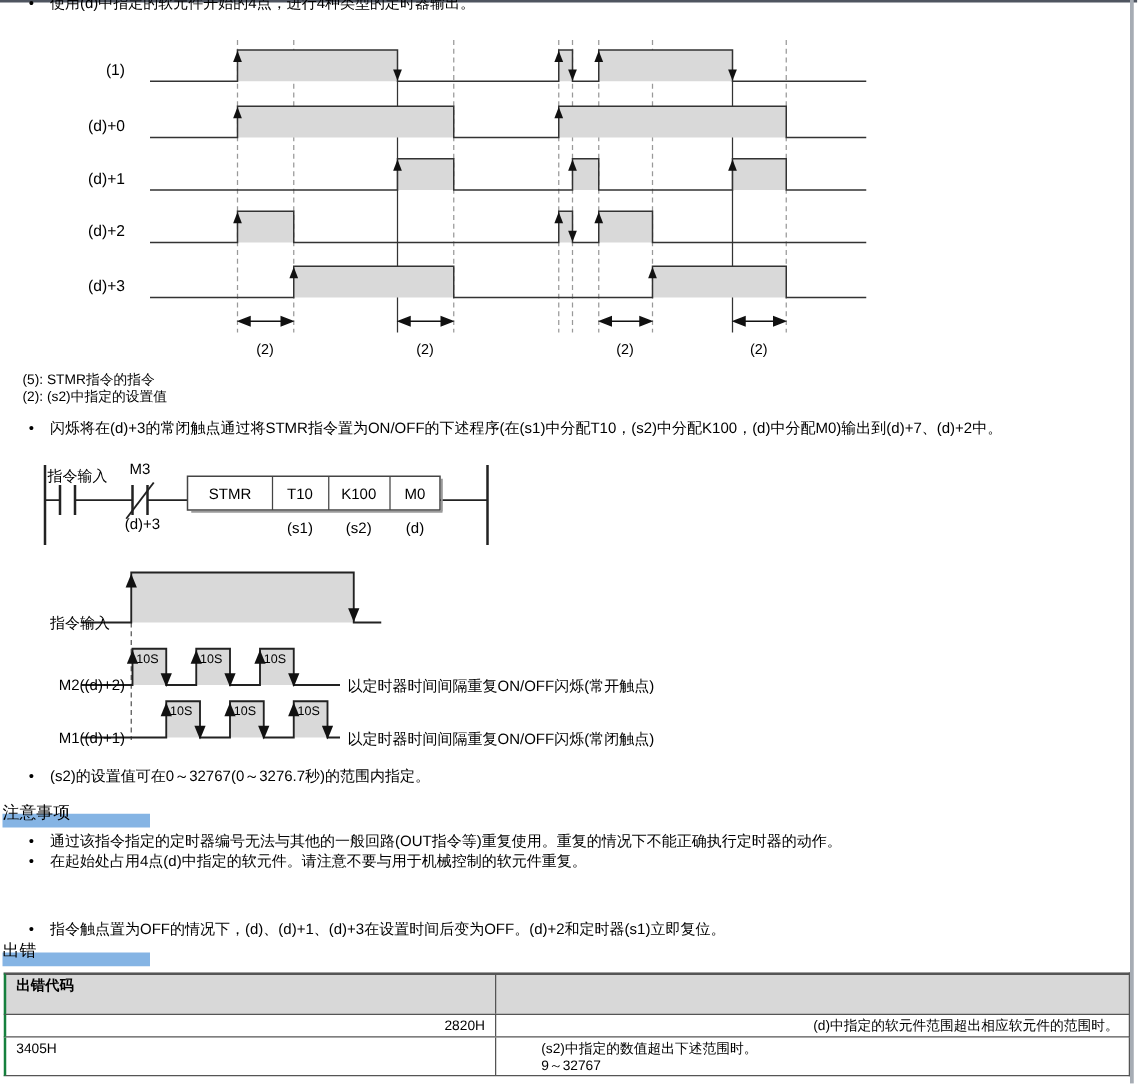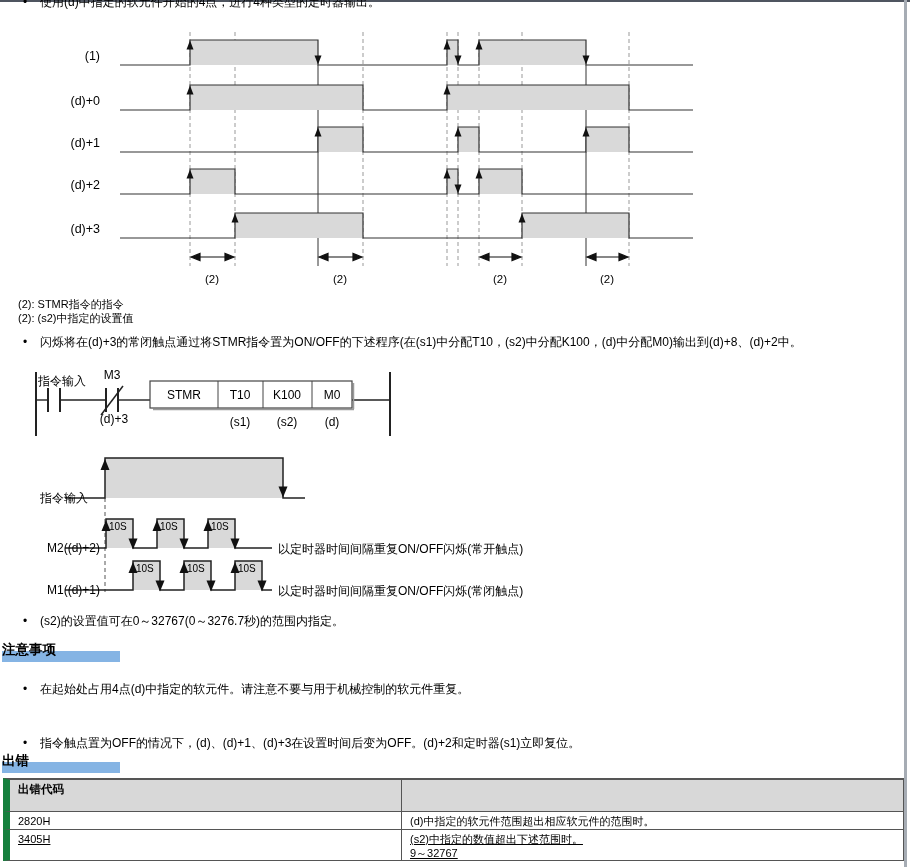--- a/index.html
+++ b/index.html
@@ -7,27 +7,27 @@
     position:relative;width:910px;height:867px;background:#ffffff;
     font-family:"Liberation Sans","DejaVu Sans",sans-serif;color:#000;
     overflow:hidden;
   }
   #top-border{position:absolute;left:0;top:0;width:910px;height:2px;background:#4f5560;}
   #right-border{position:absolute;left:904px;top:0;width:3px;height:867px;background:#a6acb4;}
   .abs{position:absolute;white-space:nowrap;}
   .bullet{font-size:12px;line-height:15px;}
   .bullet .dot{display:inline-block;width:17px;text-align:left;padding-left:3px;}
   .legend-line{font-size:11px;line-height:14px;color:#000;}
-  .sec-head{font-size:13.5px;font-weight:bold;height:20px;}
+  .sec-head{font-size:13.5px;font-weight:normal;height:20px;}
   .sec-head .hl{position:absolute;left:0px;top:10px;width:118px;height:11px;background:#85b4e4;z-index:0;}
   .sec-head .txt{position:relative;z-index:1;}
   svg text{font-family:"Liberation Sans","DejaVu Sans",sans-serif;}
   
   #err-table{position:absolute;left:3px;top:778px;width:901px;font-size:11px;}
-  .tr{display:flex;box-sizing:border-box;border-left:7px solid #15803d;border-right:1px solid #555;}
+  .tr{display:flex;box-sizing:border-box;border-left:2px solid #15803d;border-right:1px solid #555;gap:28px;}
   .tr.head{background:#d8d8d8;border-top:2px solid #555;border-bottom:1px solid #555;font-weight:bold;font-size:11.5px;}
   .tr.body1{border-bottom:1px solid #555;}
   .tr.body2{border-bottom:1px solid #555;}
   .td{box-sizing:border-box;padding:2px 8px;line-height:14px;}
   .c1{width:392px;border-right:1px solid #555;}
   .c2{flex:1;}
 </style>
 </head>
 <body>
 
@@ -121,25 +121,25 @@
       <text x="100" y="147" text-anchor="end">(d)+1</text>
       <text x="100" y="189" text-anchor="end">(d)+2</text>
       <text x="100" y="233" text-anchor="end">(d)+3</text>
       <text x="212" y="283" text-anchor="middle" font-size="11.5">(2)</text>
       <text x="340" y="283" text-anchor="middle" font-size="11.5">(2)</text>
       <text x="500" y="283" text-anchor="middle" font-size="11.5">(2)</text>
       <text x="607" y="283" text-anchor="middle" font-size="11.5">(2)</text>
     </g>
   </svg>
 
-  <div class="abs legend-line" style="left:18px;top:297px;">(2): STMR指令的指令</div>
+  <div class="abs legend-line" style="left:18px;top:297px;">(5): STMR指令的指令</div>
   <div class="abs legend-line" style="left:18px;top:311px;text-align:center;">(2): (s2)中指定的设置值</div>
 
   <div class="abs bullet" style="left:20px;top:335px;">
-    <span class="dot">•</span><span>闪烁将在(d)+3的常闭触点通过将STMR指令置为ON/OFF的下述程序(在(s1)中分配T10，(s2)中分配K100，(d)中分配M0)输出到(d)+8、(d)+2中。</span>
+    <span class="dot">•</span><span>闪烁将在(d)+3的常闭触点通过将STMR指令置为ON/OFF的下述程序(在(s1)中分配T10，(s2)中分配K100，(d)中分配M0)输出到(d)+7、(d)+2中。</span>
   </div>
 
   <svg class="abs" style="left:0;top:360px;" width="500" height="90" viewBox="0 0 500 90">
     <g stroke="#222" stroke-width="2">
       <line x1="36" y1="12" x2="36" y2="76"></line>
         <line x1="390" y1="12" x2="390" y2="76"></line>
     </g>
     <g stroke="#222" stroke-width="1.4">
       <line x1="36" y1="40" x2="48" y2="40"></line>
         <line x1="60" y1="40" x2="106" y2="40"></line>
@@ -227,43 +227,46 @@
   </svg>
 
   <div class="abs bullet" style="left:20px;top:614px;">
     <span class="dot">•</span><span>(s2)的设置值可在0～32767(0～3276.7秒)的范围内指定。</span>
   </div>
 
   <div class="abs sec-head" style="left:2px;top:641px;width:200px;">
     <span class="hl"></span>
     <span class="txt">注意事项</span>
   </div>
+  <div class="abs bullet" style="left:20px;top:666px;">
+    <span class="dot">•</span><span>通过该指令指定的定时器编号无法与其他的一般回路(OUT指令等)重复使用。重复的情况下不能正确执行定时器的动作。</span>
+  </div>
   <div class="abs bullet" style="left:20px;top:682px;">
     <span class="dot">•</span><span>在起始处占用4点(d)中指定的软元件。请注意不要与用于机械控制的软元件重复。</span>
   </div>
   <div class="abs bullet" style="left:20px;top:736px;">
     <span class="dot">•</span><span>指令触点置为OFF的情况下，(d)、(d)+1、(d)+3在设置时间后变为OFF。(d)+2和定时器(s1)立即复位。</span>
   </div>
 
   <div class="abs sec-head" style="left:2px;top:752px;width:200px;">
     <span class="hl"></span>
     <span class="txt">出错</span>
   </div>
 
   <div id="err-table">
     <div class="tr head" style="height:34px;">
       <div class="td c1">
         <div>出错代码</div>
       </div>
     </div>
-    <div class="tr body1" style="height:18px;">
+    <div class="tr body1" style="height:18px;text-align:right;">
       <div class="td c1">2820H</div>
       <div class="td c2">(d)中指定的软元件范围超出相应软元件的范围时。</div>
     </div>
-    <div class="tr body2" style="height:31px;text-decoration:underline;">
+    <div class="tr body2" style="height:31px;">
       <div class="td c1">3405H</div>
       <div class="td c2">
         <div>(s2)中指定的数值超出下述范围时。</div>
         <div>9～32767</div>
       </div>
     </div>
   </div>
 </div>
 
 </body></html>

